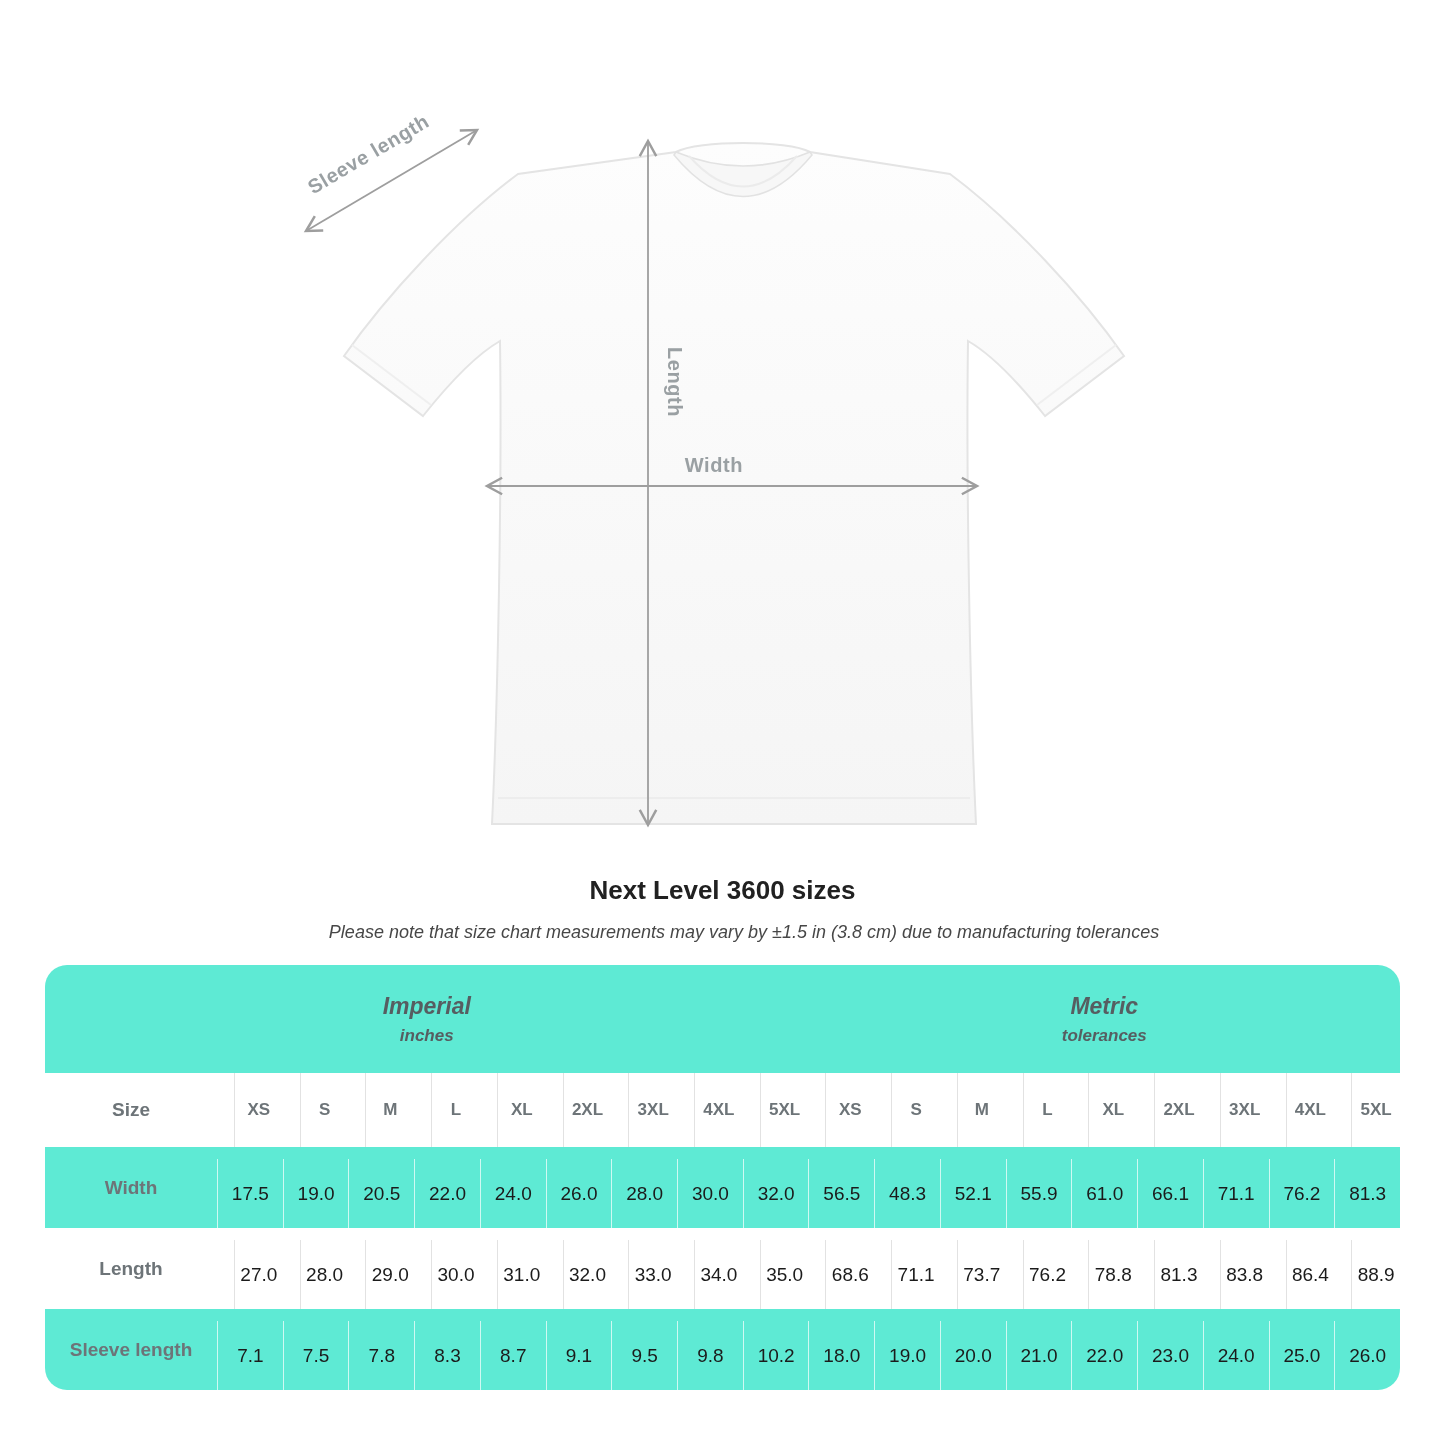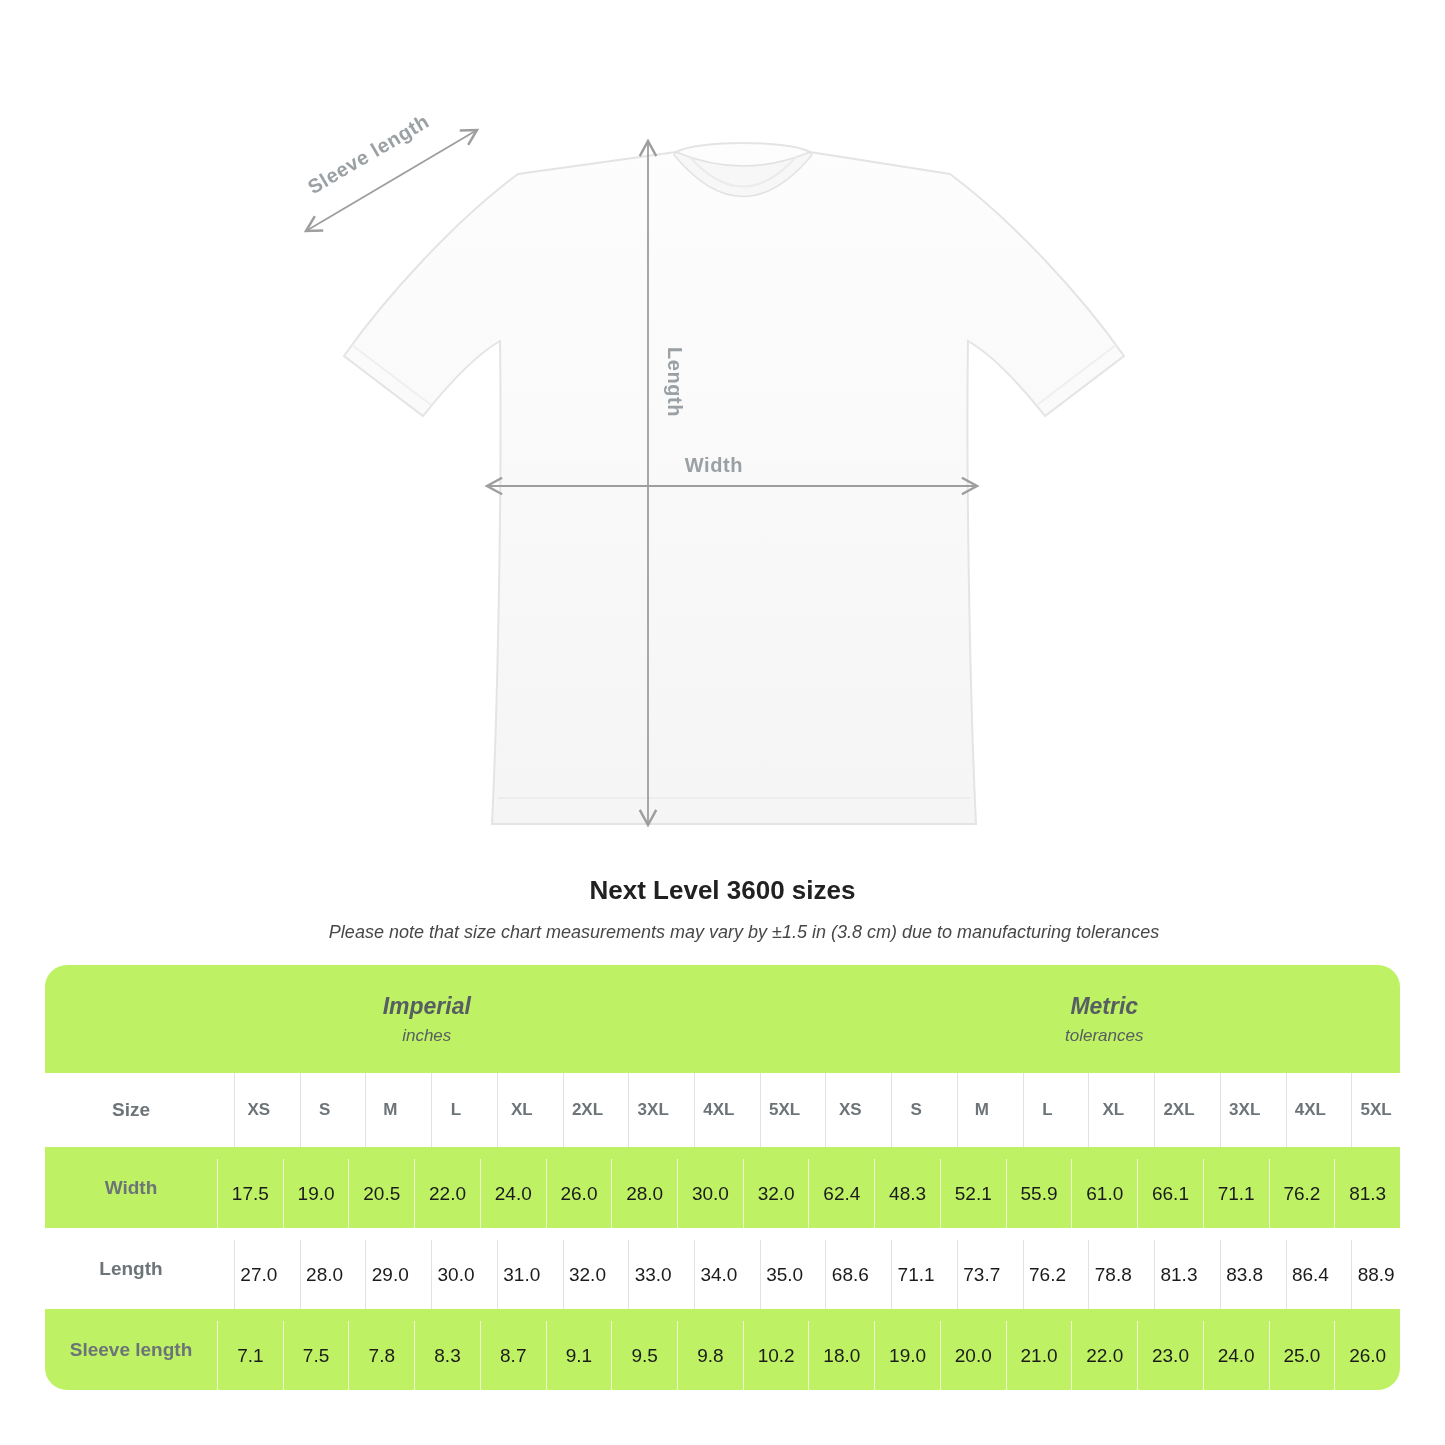--- a/index.html
+++ b/index.html
@@ -18,31 +18,31 @@
   .title{
     text-align:center;font-size:26px;font-weight:bold;color:#212121;
     margin:4px 0 0 0;line-height:36px;
   }
   .subtitle{
     text-align:center;font-style:italic;font-size:18px;color:#474747;
     margin-top:13px;line-height:22px;padding-left:43px;
   }
   
   .size-table{
-    margin:22px 45px 0 45px;width:1355px;background:#bef264;
+    margin:22px 45px 0 45px;width:1355px;background:#5eead4;
     border-radius:22px;overflow:hidden;color:#1b1b1b;text-align:right;
   }
   .thead{
     display:grid;grid-template-columns:172px repeat(18,1fr);height:108px;
   }
   .section-head{display:flex;flex-direction:column;align-items:center;justify-content:center;gap:6px;}
   .section-head.imperial{grid-column:1/11;}
   .section-head.metric{grid-column:11/20;}
   .section-name{font-weight:bold;font-style:italic;font-size:23px;color:#565e61;}
-  .section-unit{font-style:italic;font-size:17px;color:#565e61;}
+  .section-unit{font-style:italic;font-size:17px;color:#565e61;font-weight:bold;}
   .trow{
     display:grid;grid-template-columns:172px repeat(18,1fr);height:81px;
     --sep:rgba(255,255,255,.7);
   }
   .trow.white{background:#ffffff;gap:17px;--sep:#e2e2e2;}
   .trow.size-row{height:74px;}
   .cell{display:flex;align-items:center;justify-content:center;}
   .cell:not(:first-child){border-left:1px solid var(--sep);}
   .row-label{font-weight:bold;font-size:19px;color:#6d7478;}
   .size-cell{font-weight:bold;font-size:17px;color:#6d7478;}
@@ -136,21 +136,21 @@
         <div class="cell row-label">Width</div>
         <div class="cell value">17.5</div>
         <div class="cell value">19.0</div>
         <div class="cell value">20.5</div>
         <div class="cell value">22.0</div>
         <div class="cell value">24.0</div>
         <div class="cell value">26.0</div>
         <div class="cell value">28.0</div>
         <div class="cell value">30.0</div>
         <div class="cell value">32.0</div>
-        <div class="cell value">62.4</div>
+        <div class="cell value">56.5</div>
         <div class="cell value">48.3</div>
         <div class="cell value">52.1</div>
         <div class="cell value">55.9</div>
         <div class="cell value">61.0</div>
         <div class="cell value">66.1</div>
         <div class="cell value">71.1</div>
         <div class="cell value">76.2</div>
         <div class="cell value">81.3</div>
       </div>
       <div class="trow white">

